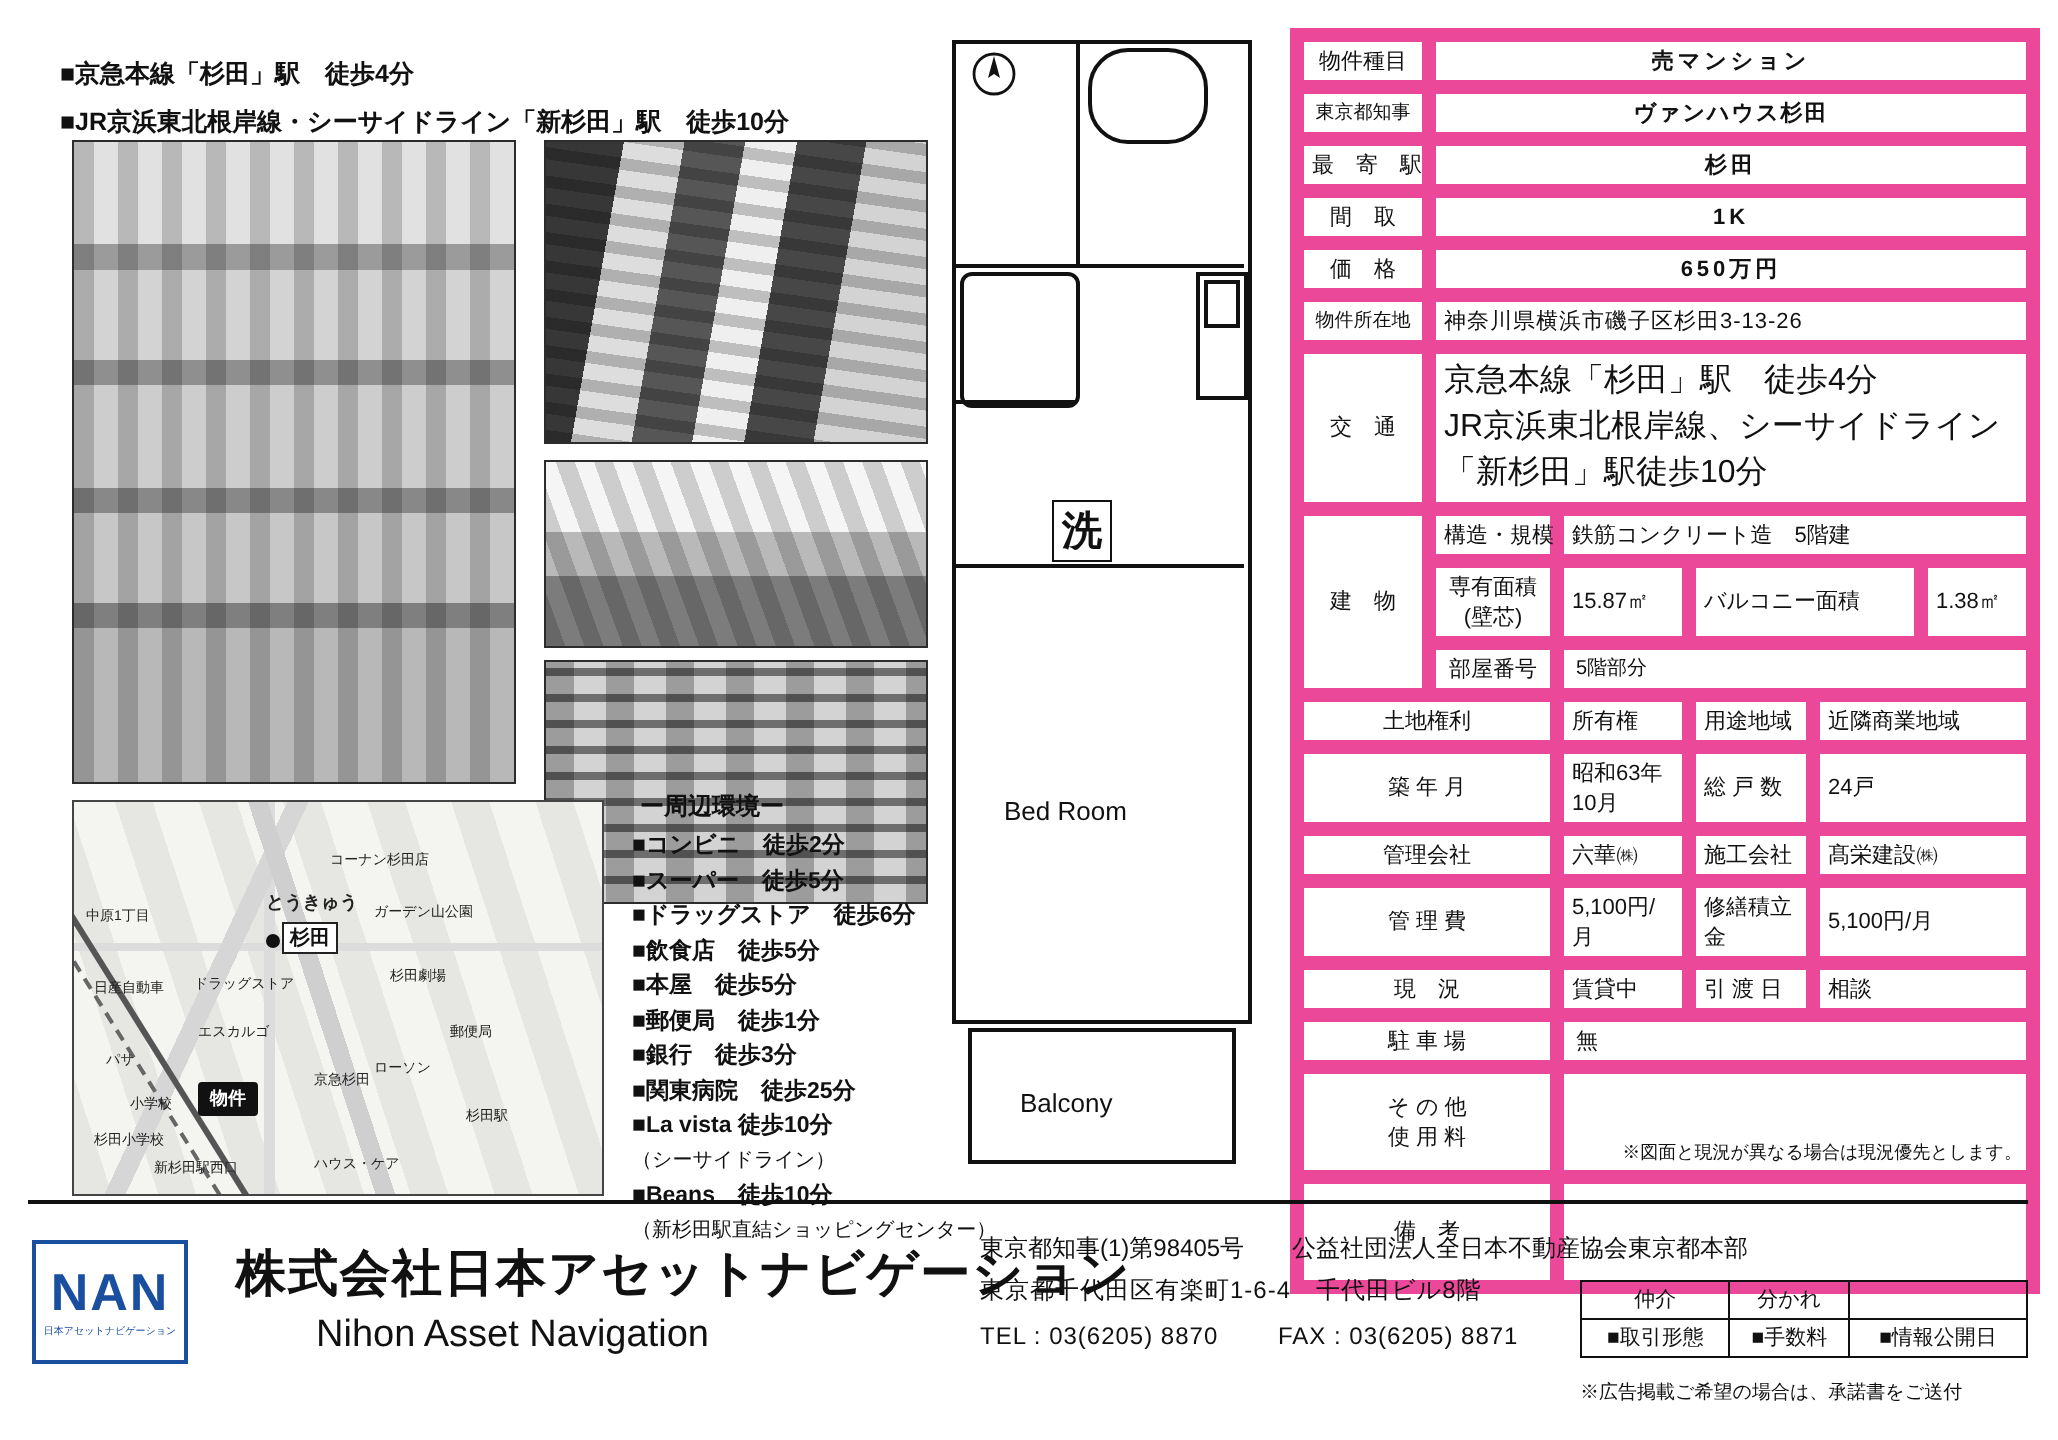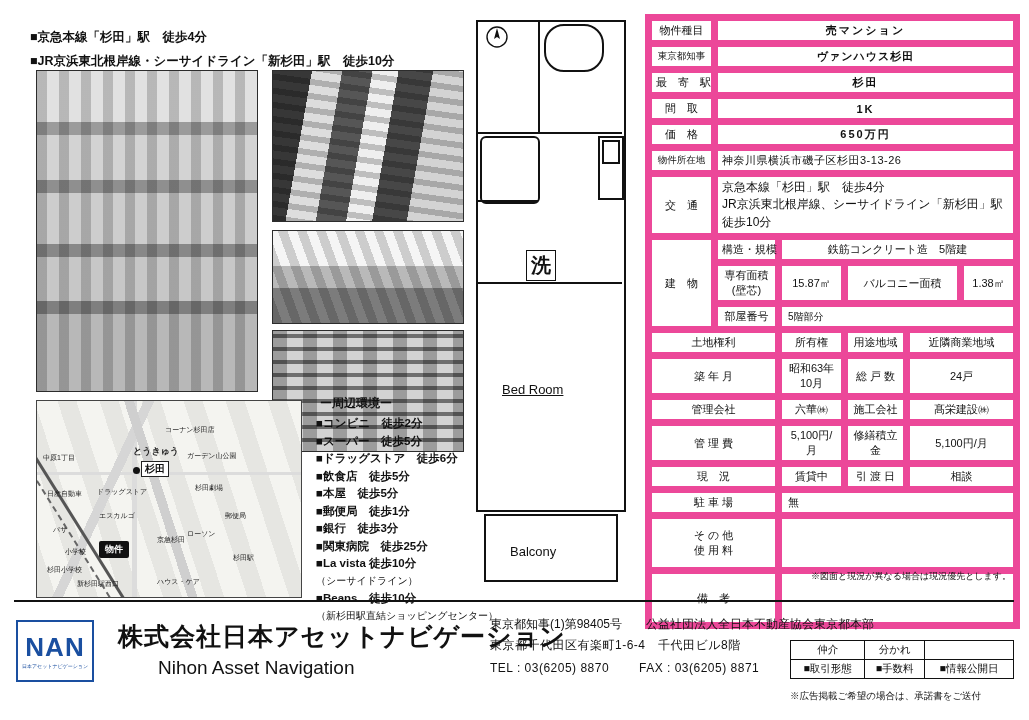--- a/index.html
+++ b/index.html
@@ -80,21 +80,21 @@
   .fp-wash{position:absolute;left:60px;top:236px;font-size:20px;font-weight:bold;border:1.5px solid #111;padding:1px 4px;}
 
   
   table.spec{position:absolute;left:645px;top:14px;width:368px;border-collapse:collapse;table-layout:fixed;}
   table.spec td{border:7px solid #ec4899;padding:2px 4px;font-size:11px;vertical-align:middle;}
   td.lbl{text-align:center;white-space:nowrap;background:#fff;font-size:11px;}
   td.big{text-align:center;font-size:22px;font-weight:bold;letter-spacing:2px;}
   td.big2{text-align:center;font-size:19px;font-weight:bold;letter-spacing:1px;}
   td.addr{font-size:12.5px;padding-left:6px;letter-spacing:.5px;}
   td.small{font-size:10px;}
-  td.c{text-align:center;}
+  td.c{}
   .note{position:absolute;right:18px;top:570px;font-size:9px;}
 
   
   .hr{position:absolute;left:14px;top:600px;width:1000px;height:0;border-top:2px solid #111;}
   .logo{position:absolute;left:16px;top:620px;width:74px;height:58px;border:2px solid #1a4fa0;display:flex;flex-direction:column;align-items:center;justify-content:center;text-align:center;}
   .logo .nan{color:#1a4fa0;font-size:26px;font-weight:bold;letter-spacing:1px;line-height:1;}
   .logo .sub{color:#1a4fa0;font-size:5px;margin-top:3px;white-space:nowrap;}
   .company{position:absolute;left:100px;top:620px;margin-left:18px;}
   .company .jp{font-size:25px;font-weight:bold;letter-spacing:1px;}
   .company .en{font-size:19px;margin-top:4px;margin-left:40px;}
@@ -184,21 +184,21 @@
     <div class="fp-box" style="left:14px;top:122px;width:56px;height:64px;border-radius:6px;"></div>
     <div class="fp-box" style="left:78px;top:10px;width:56px;height:44px;border-radius:20px;"></div>
     <div class="fp-box" style="left:132px;top:122px;width:22px;height:60px;"></div>
     <div class="fp-box" style="left:136px;top:126px;width:14px;height:20px;"></div>
     <div class="fp-line" style="left:10px;top:186px;width:62px;height:2px;"></div>
     <div class="fp-wash">洗</div>
     <svg style="position:absolute;left:20px;top:12px;width:22px;height:22px;" viewBox="0 0 22 22">
       <circle cx="11" cy="11" r="10" fill="none" stroke="#111" stroke-width="1.4"></circle>
       <polygon points="11,2 8,13 11,11 14,13" fill="#111"></polygon>
     </svg>
-    <div class="fp-text" style="left:36px;top:368px;font-size:13px;text-decoration:underline;">Bed Room</div>
+    <div class="fp-text" style="left:36px;top:384px;font-size:13px;">Bed Room</div>
     <div class="fp-balcony"></div>
     <div class="fp-text" style="left:44px;top:530px;font-size:13px;">Balcony</div>
   </div>
 
   <table class="spec">
     <colgroup>
       <col style="width:66px">
         <col style="width:64px">
         <col style="width:66px">
       <col style="width:62px">
@@ -225,21 +225,21 @@
       <tr>
         <td class="lbl">価　格</td>
         <td class="big" colspan="5">650万円</td>
       </tr>
       <tr>
         <td class="lbl" style="font-size:9.5px">物件所在地</td>
         <td class="addr" colspan="5">神奈川県横浜市磯子区杉田3-13-26</td>
       </tr>
       <tr>
         <td class="lbl">交　通</td>
-        <td colspan="5" style="font-size:12px;line-height:1.45;">
+        <td colspan="5" style="font-size:16px;line-height:1.45;">
           <div>京急本線「杉田」駅　徒歩4分</div>
           <div>JR京浜東北根岸線、シーサイドライン「新杉田」駅徒歩10分</div>
         </td>
       </tr>
       <tr>
         <td class="lbl" rowspan="3">建　物</td>
         <td class="lbl small">構造・規模</td>
         <td class="c" colspan="4" style="font-size:11px">鉄筋コンクリート造　5階建</td>
       </tr>
       <tr>

